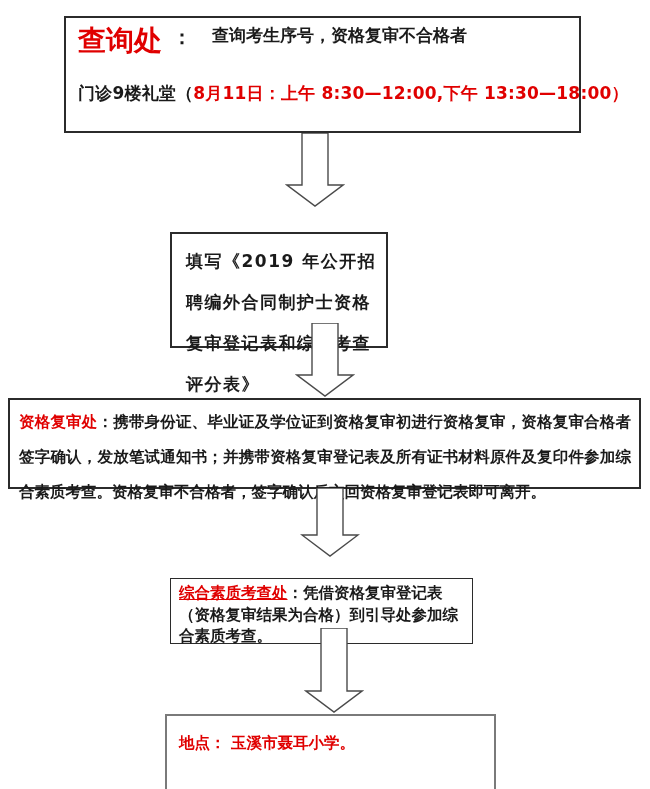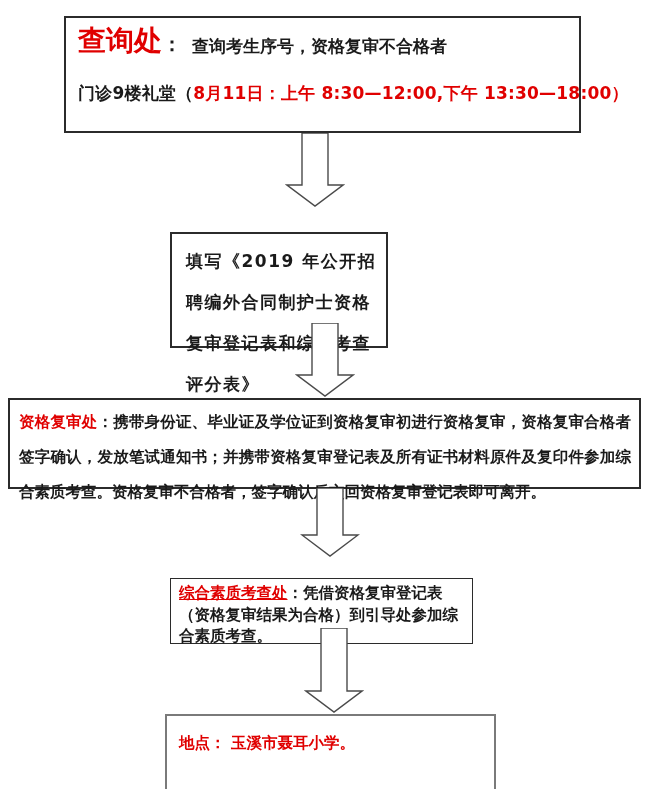--- a/index.html
+++ b/index.html
@@ -13,21 +13,21 @@
   .stage{
     position:relative;width:650px;height:789px;background:#ffffff;
     overflow:hidden;font-weight:bold;color:var(--text-black);
   }
   .box{
     position:absolute;background:#ffffff;box-sizing:border-box;
     border:2px solid var(--border-dark);
   }
   
   .box1{left:64px;top:16px;width:517px;height:117px;padding:6px 8px 0 12px;}
-  .box1 .l1{display:flex;align-items:flex-end;white-space:nowrap;}
+  .box1 .l1{display:flex;align-items:flex-start;white-space:nowrap;gap:10px;}
   .box1 .big-red{color:var(--accent-red);font-size:28px;line-height:34px;}
   .box1 .l1-colon{font-size:20px;margin-right:10px;}
   .box1 .l1-rest{font-size:17px;}
   .box1 .l2{font-size:17px;margin-top:24px;white-space:nowrap;letter-spacing:0.2px;}
   .box1 .red{color:var(--accent-red);}
   .box1 .l3{font-size:17px;margin-top:13px;}
   
   .box2{left:170px;top:208px;width:218px;height:116px;padding:7px 4px 0 14px;
         font-size:17px;line-height:41px;letter-spacing:1.5px;margin-top:24px;}
   

